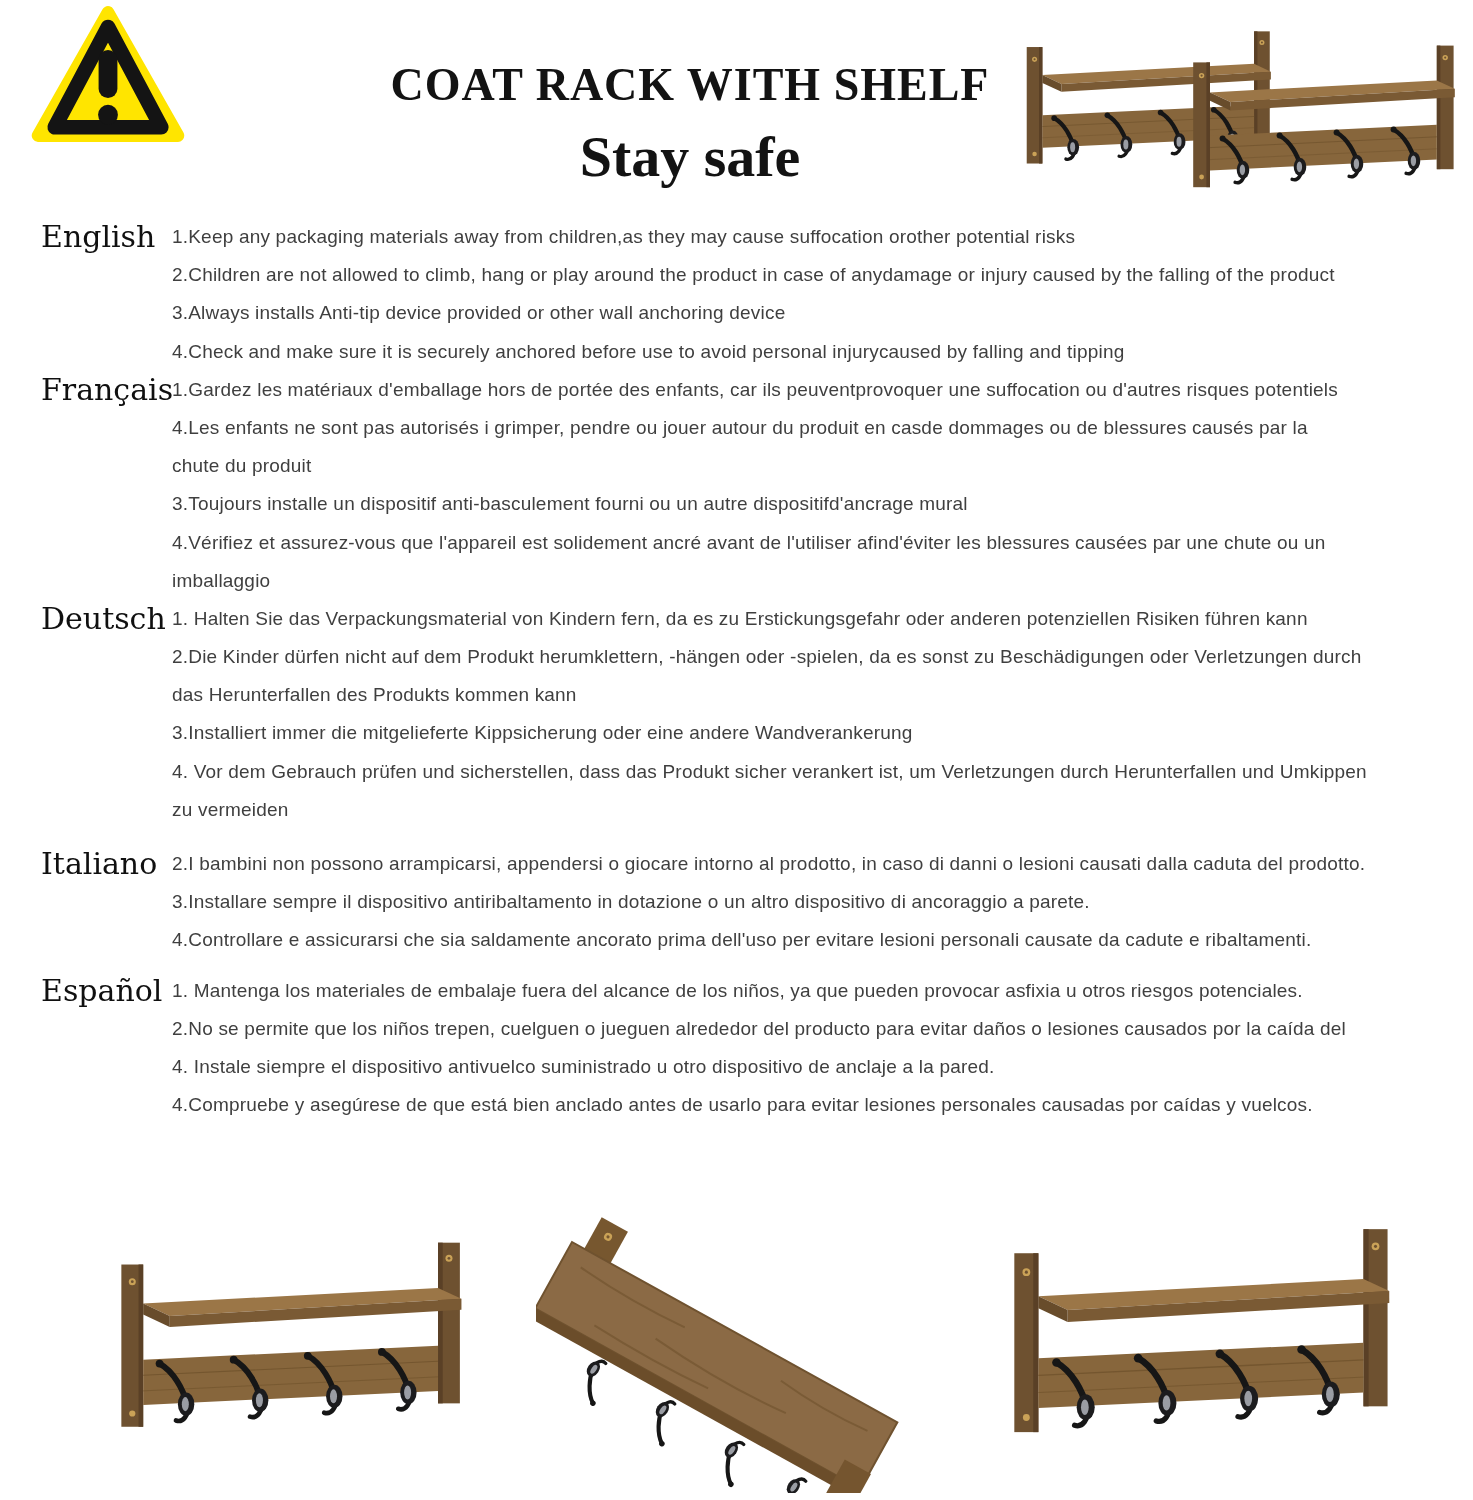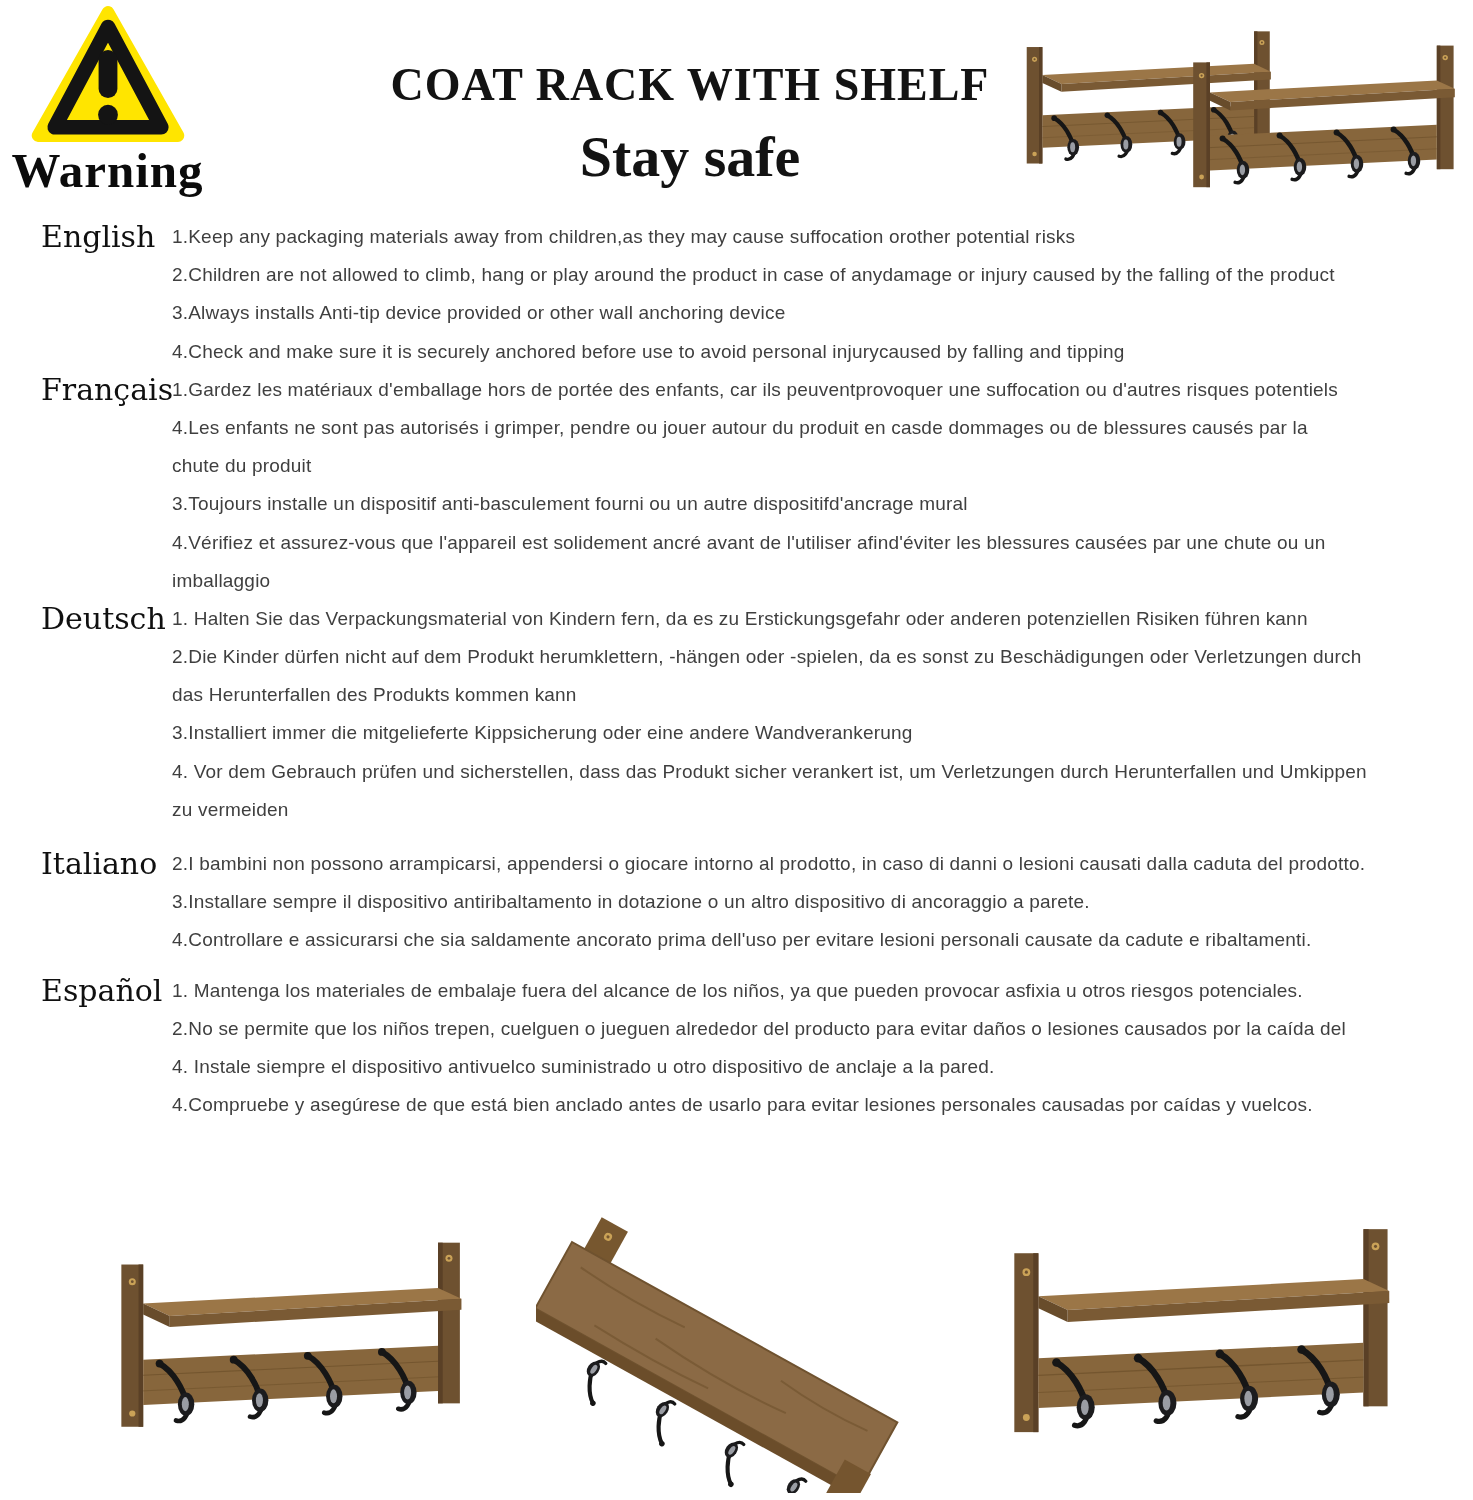--- a/index.html
+++ b/index.html
@@ -73,21 +73,20 @@
     </defs>
   </svg>
 
   <div class="warning-wrap">
     <svg width="158" height="140" viewBox="0 0 150 134">
       <polygon points="75,8 8,126 142,126" fill="#ffe500" stroke="#ffe500" stroke-width="12" stroke-linejoin="round"></polygon>
       <polygon points="75,22 24,118 126,118" fill="none" stroke="#141414" stroke-width="14" stroke-linejoin="round"></polygon>
       <rect x="66" y="44" width="18" height="46" rx="9" fill="#141414"></rect>
       <circle cx="75" cy="106" r="9.5" fill="#141414"></circle>
     </svg>
-    <div class="warning-word">Warning</div>
   </div>
 
   <div class="title-block">
     <div class="page-title">COAT RACK WITH SHELF</div>
     <div class="page-subtitle">Stay safe</div>
   </div>
 
   <svg class="photo-top" width="450" height="195" viewBox="0 0 450 195">
     <use href="#rack" transform="translate(2,14) scale(0.56)"></use>
     <use href="#rack" transform="translate(168,28) scale(0.60)"></use>

